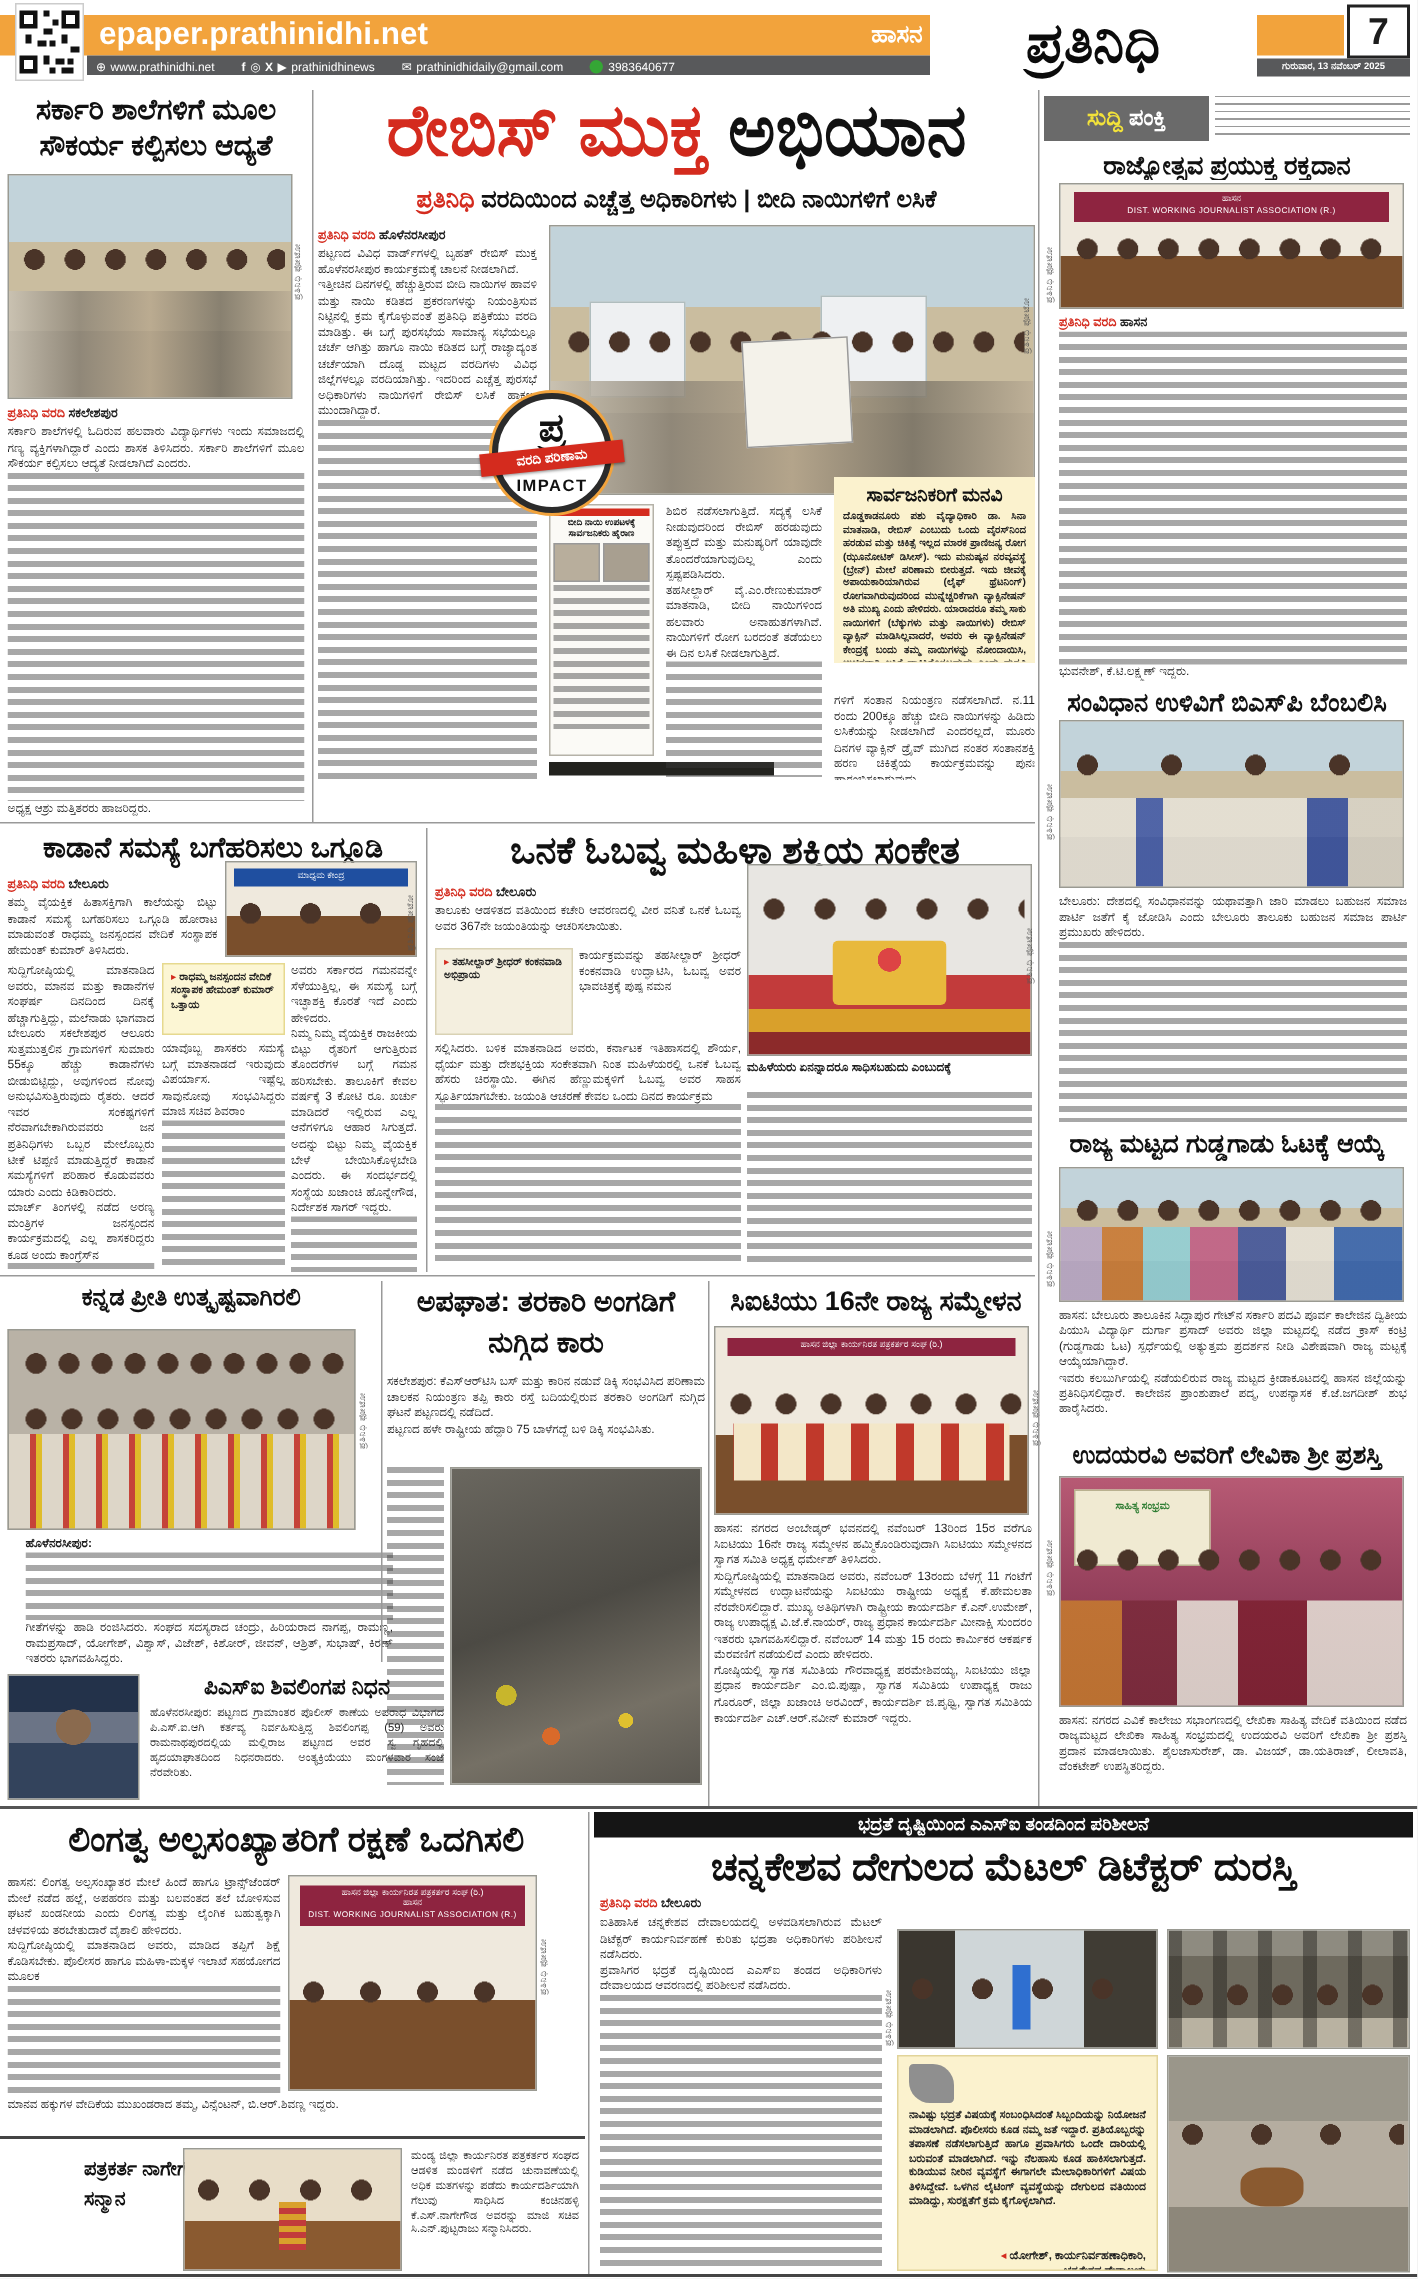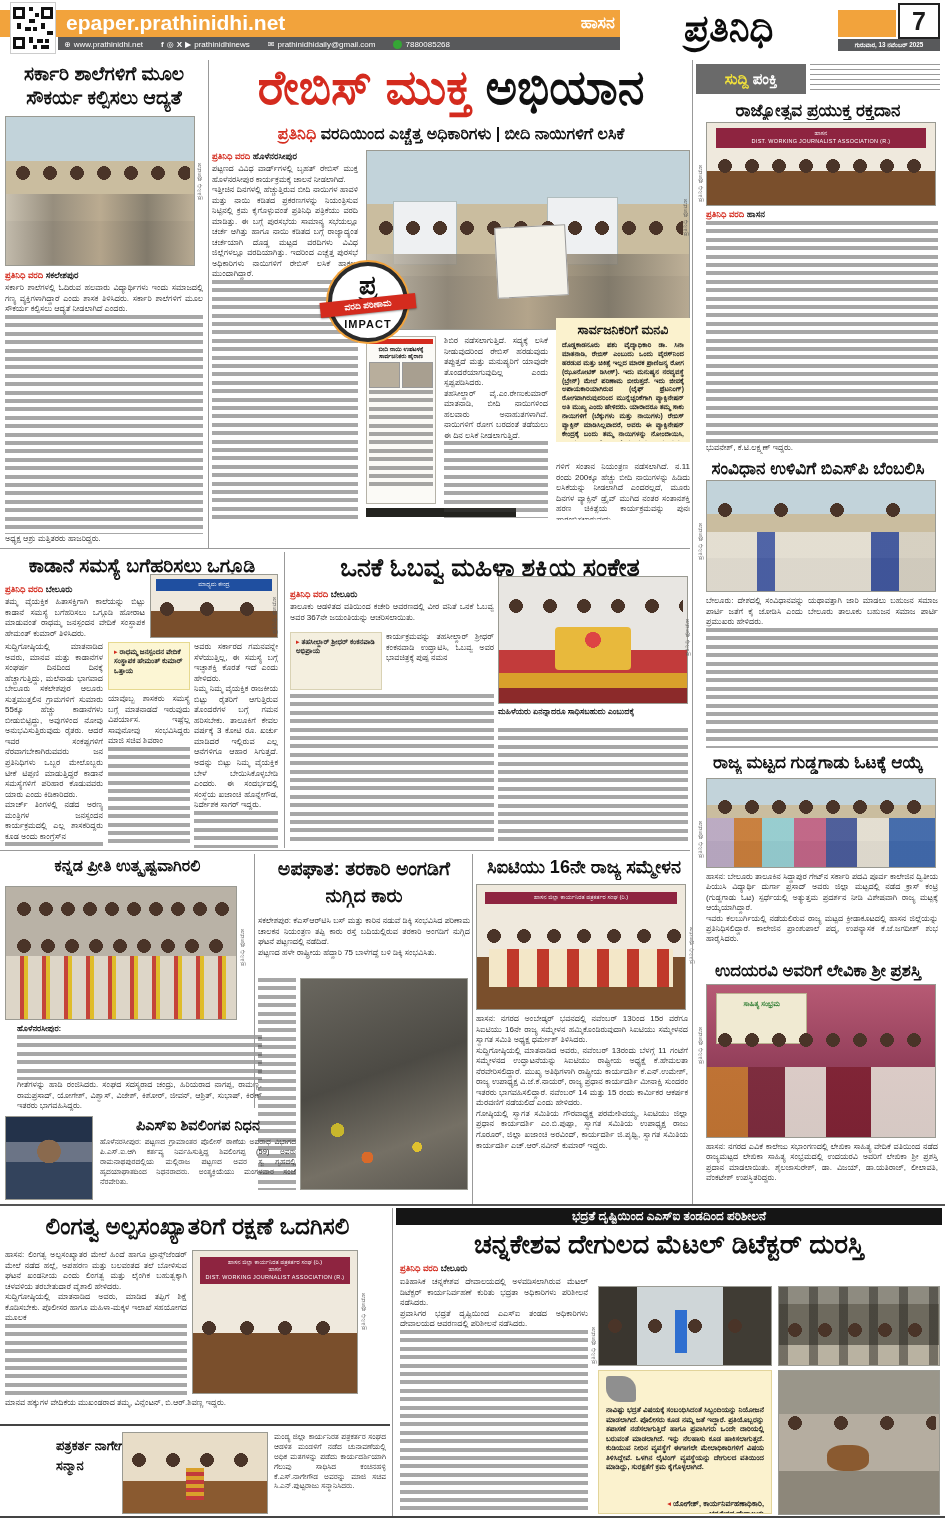--- a/index.html
+++ b/index.html
@@ -103,21 +103,21 @@
         <span style="font-weight:bold;">X</span>
         <span>▶</span>
         <span>prathinidhinews</span>
         </span>
       <span style="display:flex;gap:3px;align-items:center;">
         <span>✉</span>
         <span>prathinidhidaily@gmail.com</span>
         </span>
       <span style="display:flex;gap:3px;align-items:center;">
         <span style="background:#35a635;border-radius:50%;width:9px;height:9px;display:inline-block;"></span>
-        <span>7880085268</span>
+        <span>3983640677</span>
         </span>
     </div>
     <div class="abs" style="left:624px;top:4px;width:210px;height:50px;font-size:37px;font-weight:bold;color:#0b0b0b;text-align:center;transform:skewX(-4deg);line-height:50px;overflow:hidden;">ಪ್ರತಿನಿಧಿ</div>
     <div class="abs" style="left:838px;top:10px;width:58px;height:27px;background:var(--accent-orange);"></div>
     <div class="abs" style="left:898px;top:3px;width:42px;height:36px;background:#fff;border:2px solid #222;text-align:center;">
       <span style="font-size:25px;font-weight:bold;line-height:32px;">7</span>
     </div>
     <div class="abs" style="left:838px;top:39px;width:102px;height:12px;background:var(--bar-gray);color:#fff;font-size:6.3px;font-weight:bold;text-align:center;line-height:12px;overflow:hidden;">ಗುರುವಾರ, 13 ನವೆಂಬರ್ 2025</div>
   </div>
 
@@ -297,20 +297,21 @@
       <span class="red">ಪ್ರತಿನಿಧಿ ವರದಿ</span>
       <span>ಬೇಲೂರು</span>
     </div>
     <div class="abs body" style="left:290px;top:602px;width:204px;height:28px;">ತಾಲೂಕು ಆಡಳಿತದ ವತಿಯಿಂದ ಕಚೇರಿ ಆವರಣದಲ್ಲಿ ವೀರ ವನಿತೆ ಒನಕೆ ಓಬವ್ವ ಅವರ 367ನೇ ಜಯಂತಿಯನ್ನು ಆಚರಿಸಲಾಯಿತು.</div>
     <div class="abs quote-box" style="left:290px;top:632px;width:92px;height:58px;background:#f4efdf;border-color:#d9d2b4;">
       <span class="arrow">▸ </span>
       <span>ತಹಸೀಲ್ದಾರ್ ಶ್ರೀಧರ್ ಕಂಕನವಾಡಿ ಅಭಿಪ್ರಾಯ</span>
     </div>
     <div class="abs body" style="left:386px;top:632px;width:108px;height:58px;">ಕಾರ್ಯಕ್ರಮವನ್ನು ತಹಸೀಲ್ದಾರ್ ಶ್ರೀಧರ್ ಕಂಕನವಾಡಿ ಉದ್ಘಾಟಿಸಿ, ಓಬವ್ವ ಅವರ ಭಾವಚಿತ್ರಕ್ಕೆ ಪುಷ್ಪ ನಮನ</div>
     <div class="abs bodyflex" style="left:290px;top:694px;width:204px;height:150px;">
+      <p class="body">ಸಲ್ಲಿಸಿದರು. ಬಳಿಕ ಮಾತನಾಡಿದ ಅವರು, ಕರ್ನಾಟಕ ಇತಿಹಾಸದಲ್ಲಿ ಶೌರ್ಯ, ಧೈರ್ಯ ಮತ್ತು ದೇಶಭಕ್ತಿಯ ಸಂಕೇತವಾಗಿ ನಿಂತ ಮಹಿಳೆಯರಲ್ಲಿ ಒನಕೆ ಓಬವ್ವ ಹೆಸರು ಚಿರಸ್ಥಾಯಿ. ಈಗಿನ ಹೆಣ್ಣುಮಕ್ಕಳಿಗೆ ಓಬವ್ವ ಅವರ ಸಾಹಸ ಸ್ಫೂರ್ತಿಯಾಗಬೇಕು. ಜಯಂತಿ ಆಚರಣೆ ಕೇವಲ ಒಂದು ದಿನದ ಕಾರ್ಯಕ್ರಮ</p>
       <div class="tx"></div>
     </div>
     <div class="abs ph ph-event" style="left:498px;top:576px;width:190px;height:128px;">
       <div class="crowd" style="top:16%;height:24%;background-size:34px 100%;"></div>
       <div style="position:absolute;left:30%;top:40%;width:40%;height:34%;background:radial-gradient(circle 8px at 50% 30%,#d44 97%,transparent),#e8b93c;border-radius:4px;"></div>
     </div>
     <div class="abs vcredit" style="left:684px;top:580px;height:76px;">ಪ್ರತಿನಿಧಿ ಫೋಟೋ</div>
     <div class="abs cap" style="left:498px;top:707px;width:190px;height:18px;font-weight:bold;">ಮಹಿಳೆಯರು ಏನನ್ನಾದರೂ ಸಾಧಿಸಬಹುದು ಎಂಬುದಕ್ಕೆ</div>
     <div class="abs txabs" style="left:498px;top:728px;width:190px;height:116px;"></div>
   </div>

